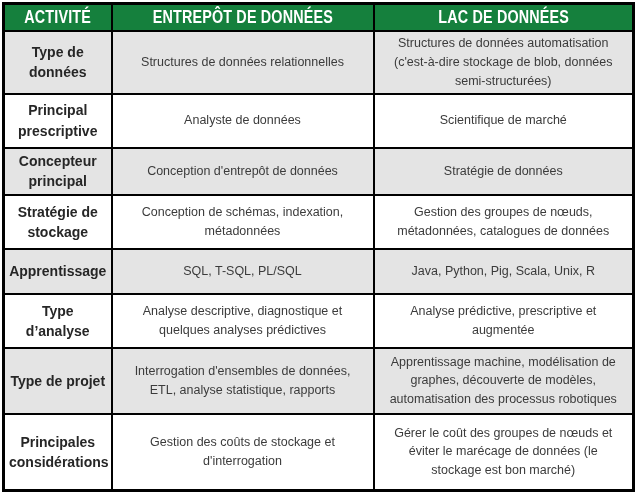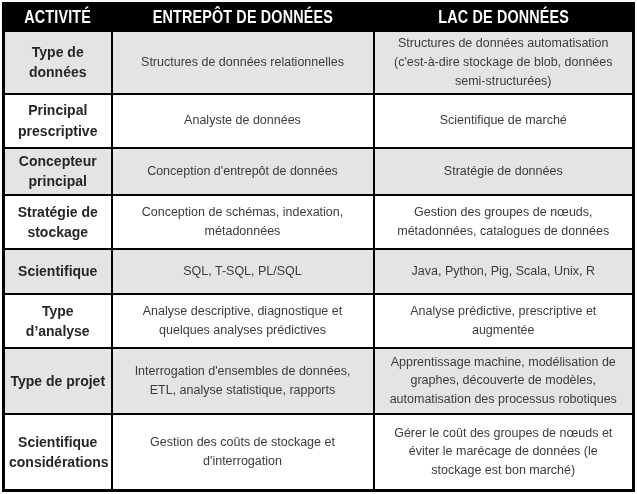--- a/index.html
+++ b/index.html
@@ -28,21 +28,21 @@
     text-align: center;
     vertical-align: middle;
     padding: 2px 10px;
     box-sizing: border-box;
   }
   col.c-activity  { width: 108px; }
   col.c-warehouse { width: 262px; }
   col.c-lake      { width: 260px; }
 
   thead th {
-    background: #000000;
+    background: #15803d;
     color: #ffffff;
     height: 27px;
     padding: 1px 2px;
     font-weight: bold;
   }
   .hdr-txt {
     display: inline-block;
     transform: scaleX(0.82);
     transform-origin: center center;
     font-size: 17.5px;
@@ -108,34 +108,34 @@
         <td class="activity">Concepteur principal</td>
         <td>Conception d'entrepôt de données</td>
         <td>Stratégie de données</td>
       </tr>
       <tr>
         <td class="activity">Stratégie de stockage</td>
         <td>Conception de schémas, indexation, métadonnées</td>
         <td>Gestion des groupes de nœuds, métadonnées, catalogues de données</td>
       </tr>
       <tr>
-        <td class="activity">Scientifique</td>
+        <td class="activity">Apprentissage</td>
         <td>SQL, T-SQL, PL/SQL</td>
         <td>Java, Python, Pig, Scala, Unix, R</td>
       </tr>
       <tr>
         <td class="activity">Type d’analyse</td>
         <td>Analyse descriptive, diagnostique et quelques analyses prédictives</td>
         <td>Analyse prédictive, prescriptive et augmentée</td>
       </tr>
       <tr>
         <td class="activity">Type de projet</td>
         <td>Interrogation d'ensembles de données, ETL, analyse statistique, rapports</td>
         <td>Apprentissage machine, modélisation de graphes, découverte de modèles, automatisation des processus robotiques</td>
       </tr>
       <tr>
-        <td class="activity">Scientifique considérations</td>
+        <td class="activity">Principales considérations</td>
         <td>Gestion des coûts de stockage et d'interrogation</td>
         <td>Gérer le coût des groupes de nœuds et éviter le marécage de données (le stockage est bon marché)</td>
       </tr>
     </tbody>
   </table>
 </div>
 
 </body></html>

